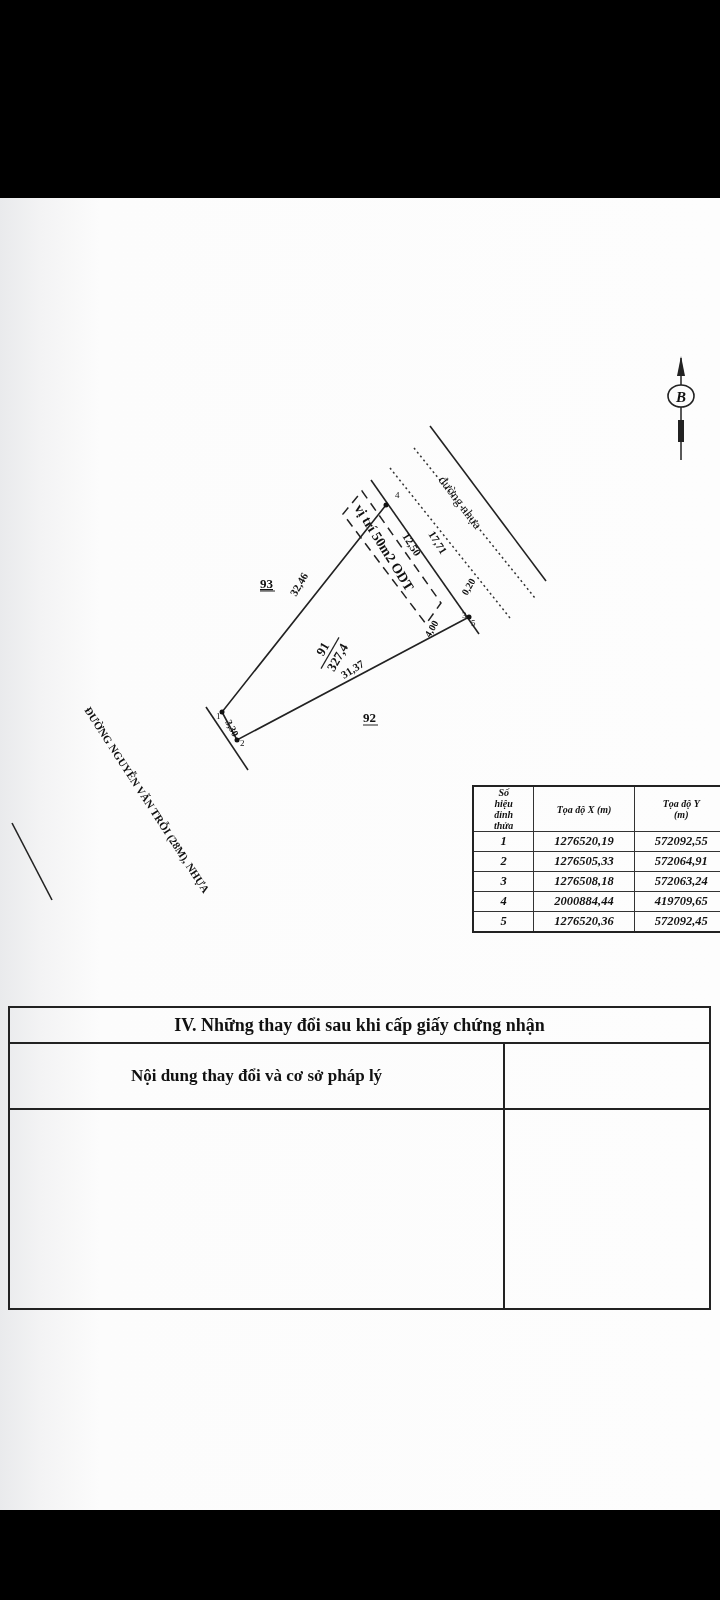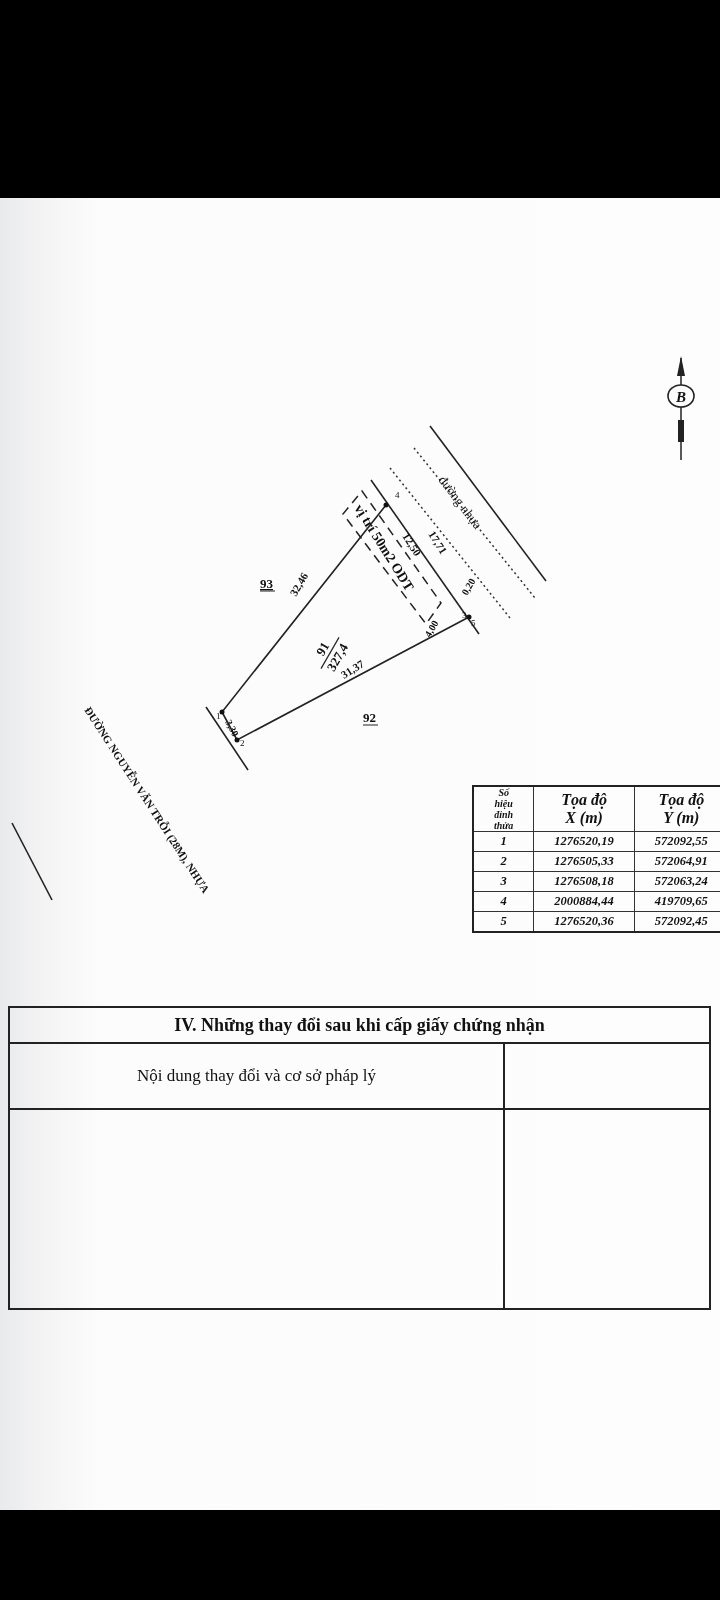--- a/index.html
+++ b/index.html
@@ -18,37 +18,37 @@
   }
   svg.diagram { position: absolute; left: 0; top: 0; width: 720px; height: 1312px; }
   svg text { font-family: "Liberation Serif", serif; fill: #111; }
   .coord-table {
     position: absolute; left: 472px; top: 587px; border-collapse: collapse;
     font-style: italic; font-size: 12.5px; border: 2px solid #222;
   }
   .coord-table th, .coord-table td {
     border: 1.3px solid #333; text-align: center; padding: 0 20px; height: 19px;
   }
-  .coord-table th { font-weight: bold; font-size: 16px; height: 34px; }
+  .coord-table th { font-weight: bold; font-size: 10px; height: 34px; }
   .coord-table th.small { font-size: 10px; line-height: 11px; width: 44px; }
   .coord-table td { font-weight: bold; }
   .coord-table td.col-x { width: 78px; margin-top: 41px; }
   .coord-table td.col-y { width: 82px; }
   .changes {
     position: absolute; left: 8px; top: 808px; width: 703px; height: 304px;
     border: 2px solid #222; box-sizing: border-box;
   }
   .changes .title {
     height: 34px; border-bottom: 2px solid #222; text-align: center; font-weight: bold;
     font-size: 18px; line-height: 34px;
   }
   .changes .head-row { display: flex; height: 64px; border-bottom: 2px solid #222; }
   .changes .col-left {
     width: 493px; border-right: 2px solid #222; display: flex; align-items: center;
-    justify-content: center; font-size: 17px;
+    justify-content: center; font-size: 17px; font-weight: bold;
   }
   .changes .col-right {
     flex: 1; display: flex; align-items: center; justify-content: center; text-align: center;
     font-size: 17px; line-height: 20px; padding: 0 4px;
   }
   .changes .body-row { display: flex; height: calc(100% - 100px); }
   .changes .body-left { width: 493px; border-right: 2px solid #222; }
   .changes .body-right { flex: 1; }
 </style>
 </head>

